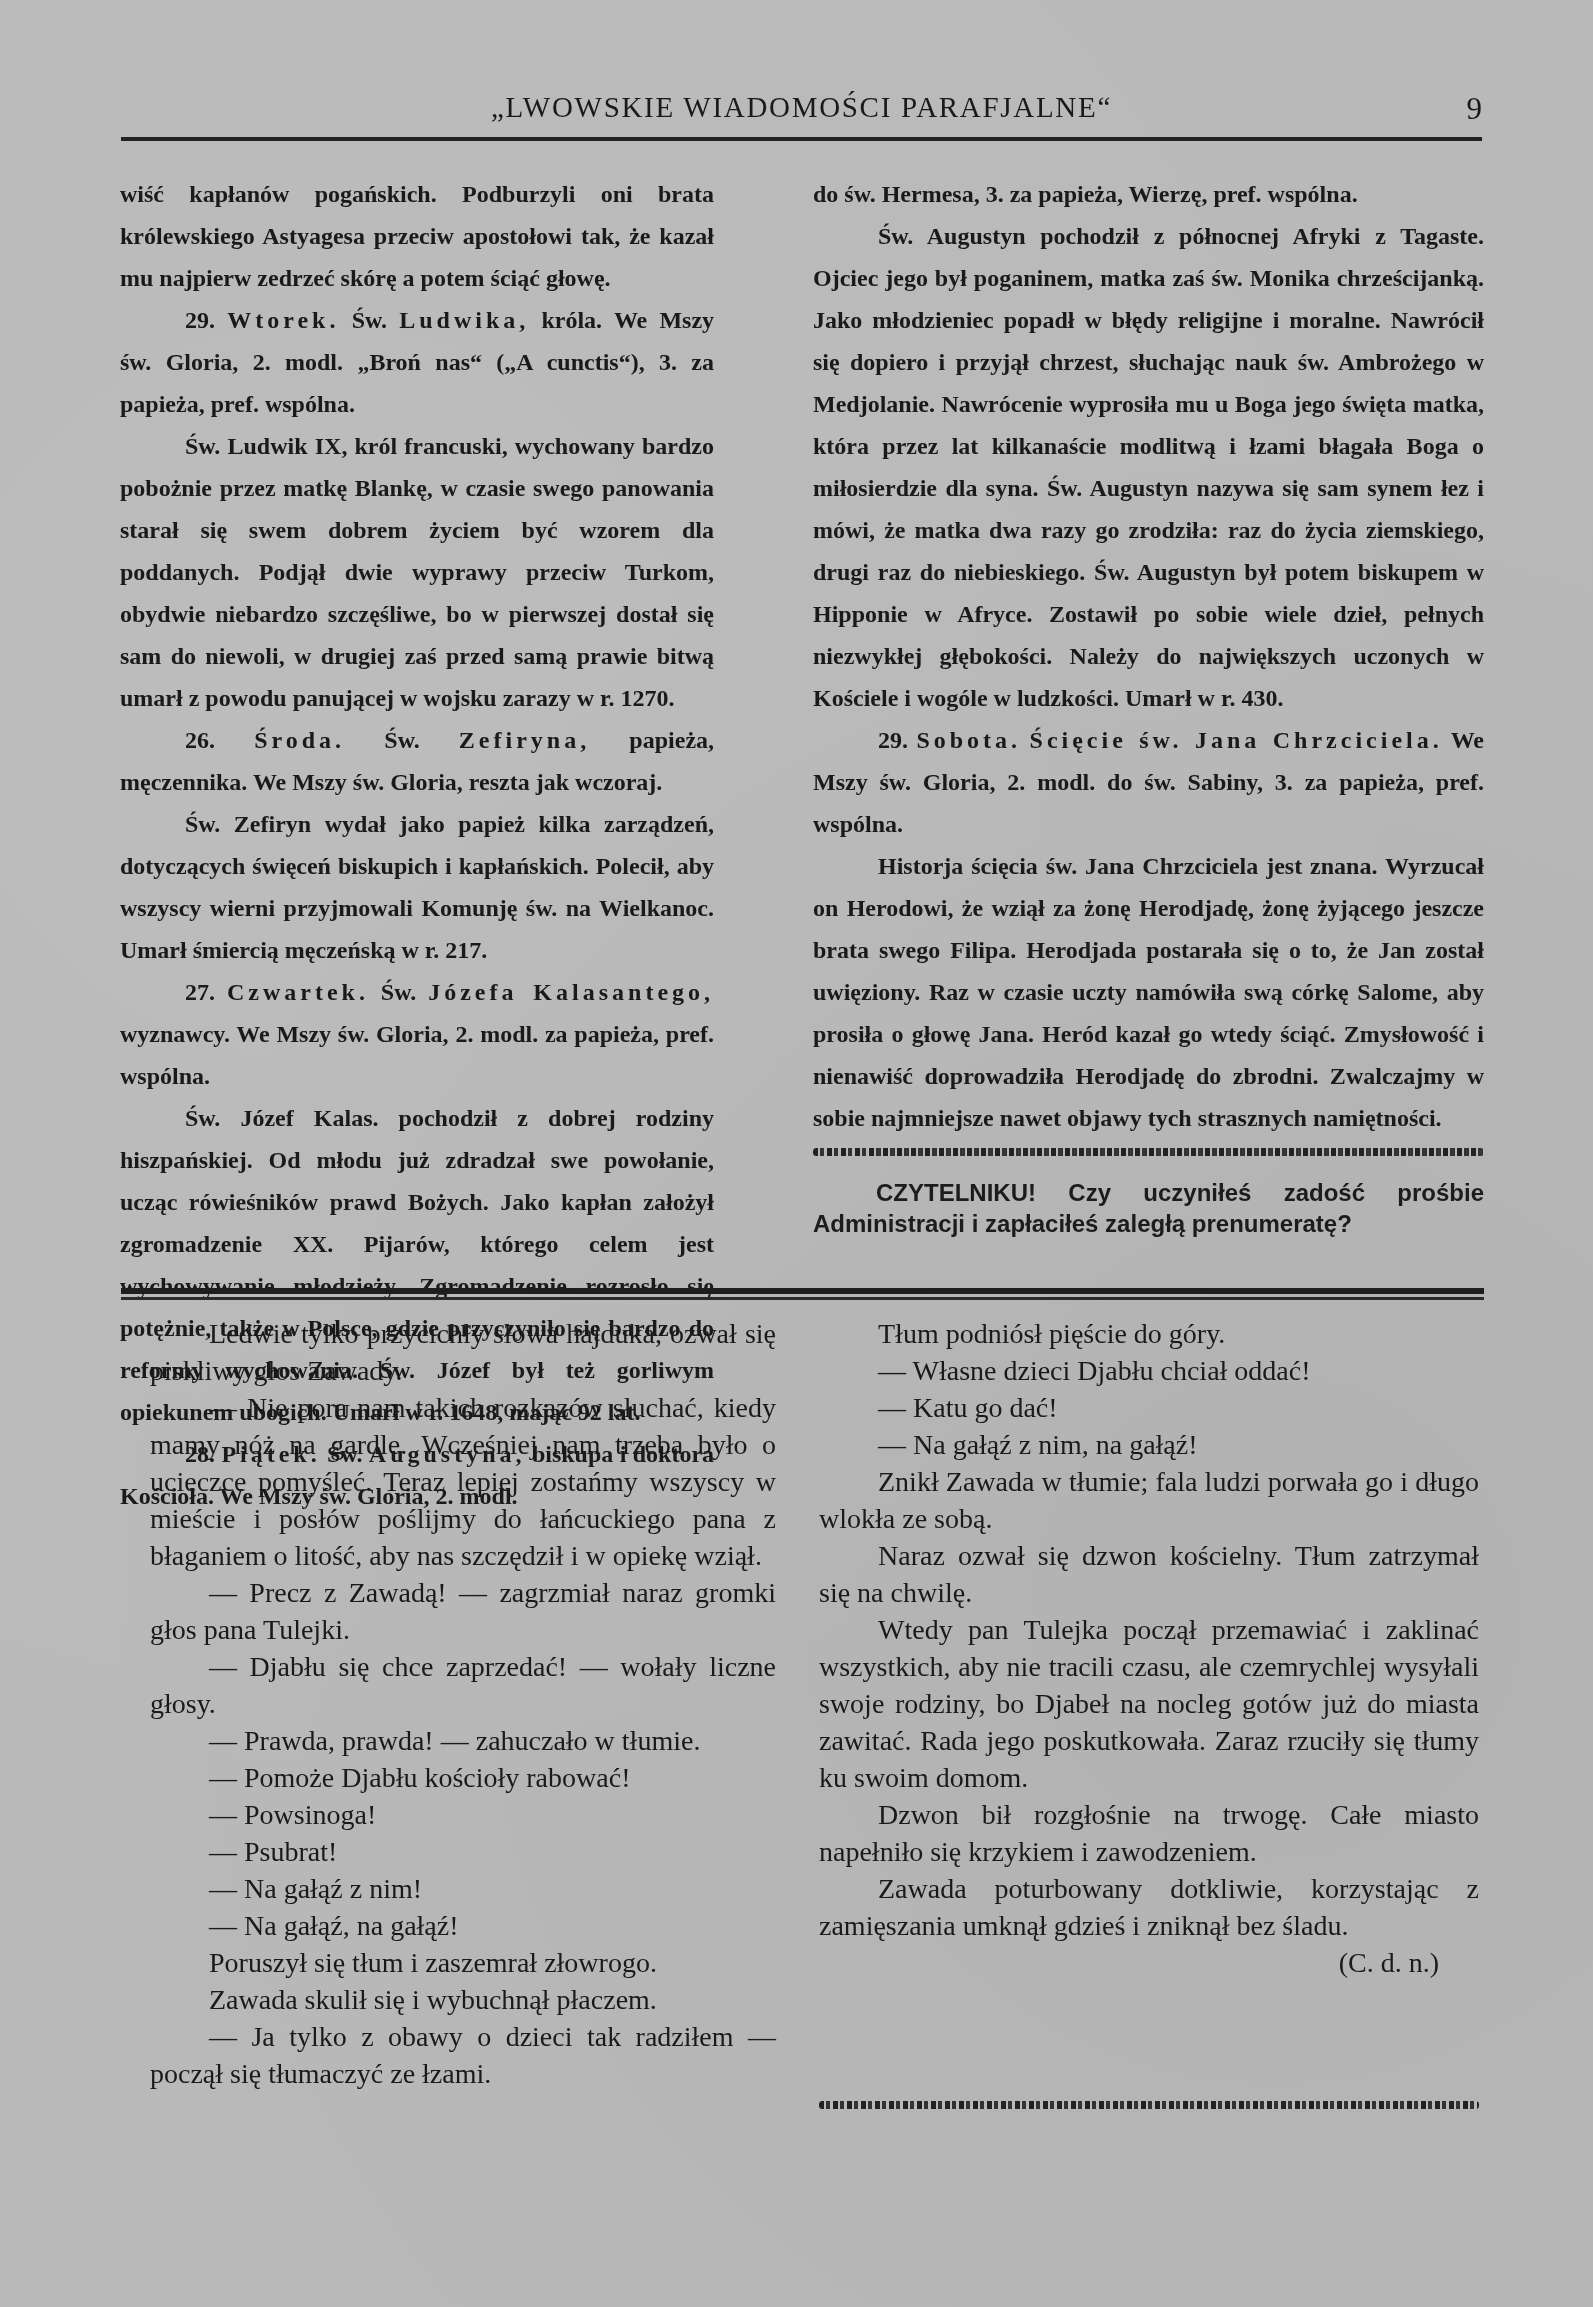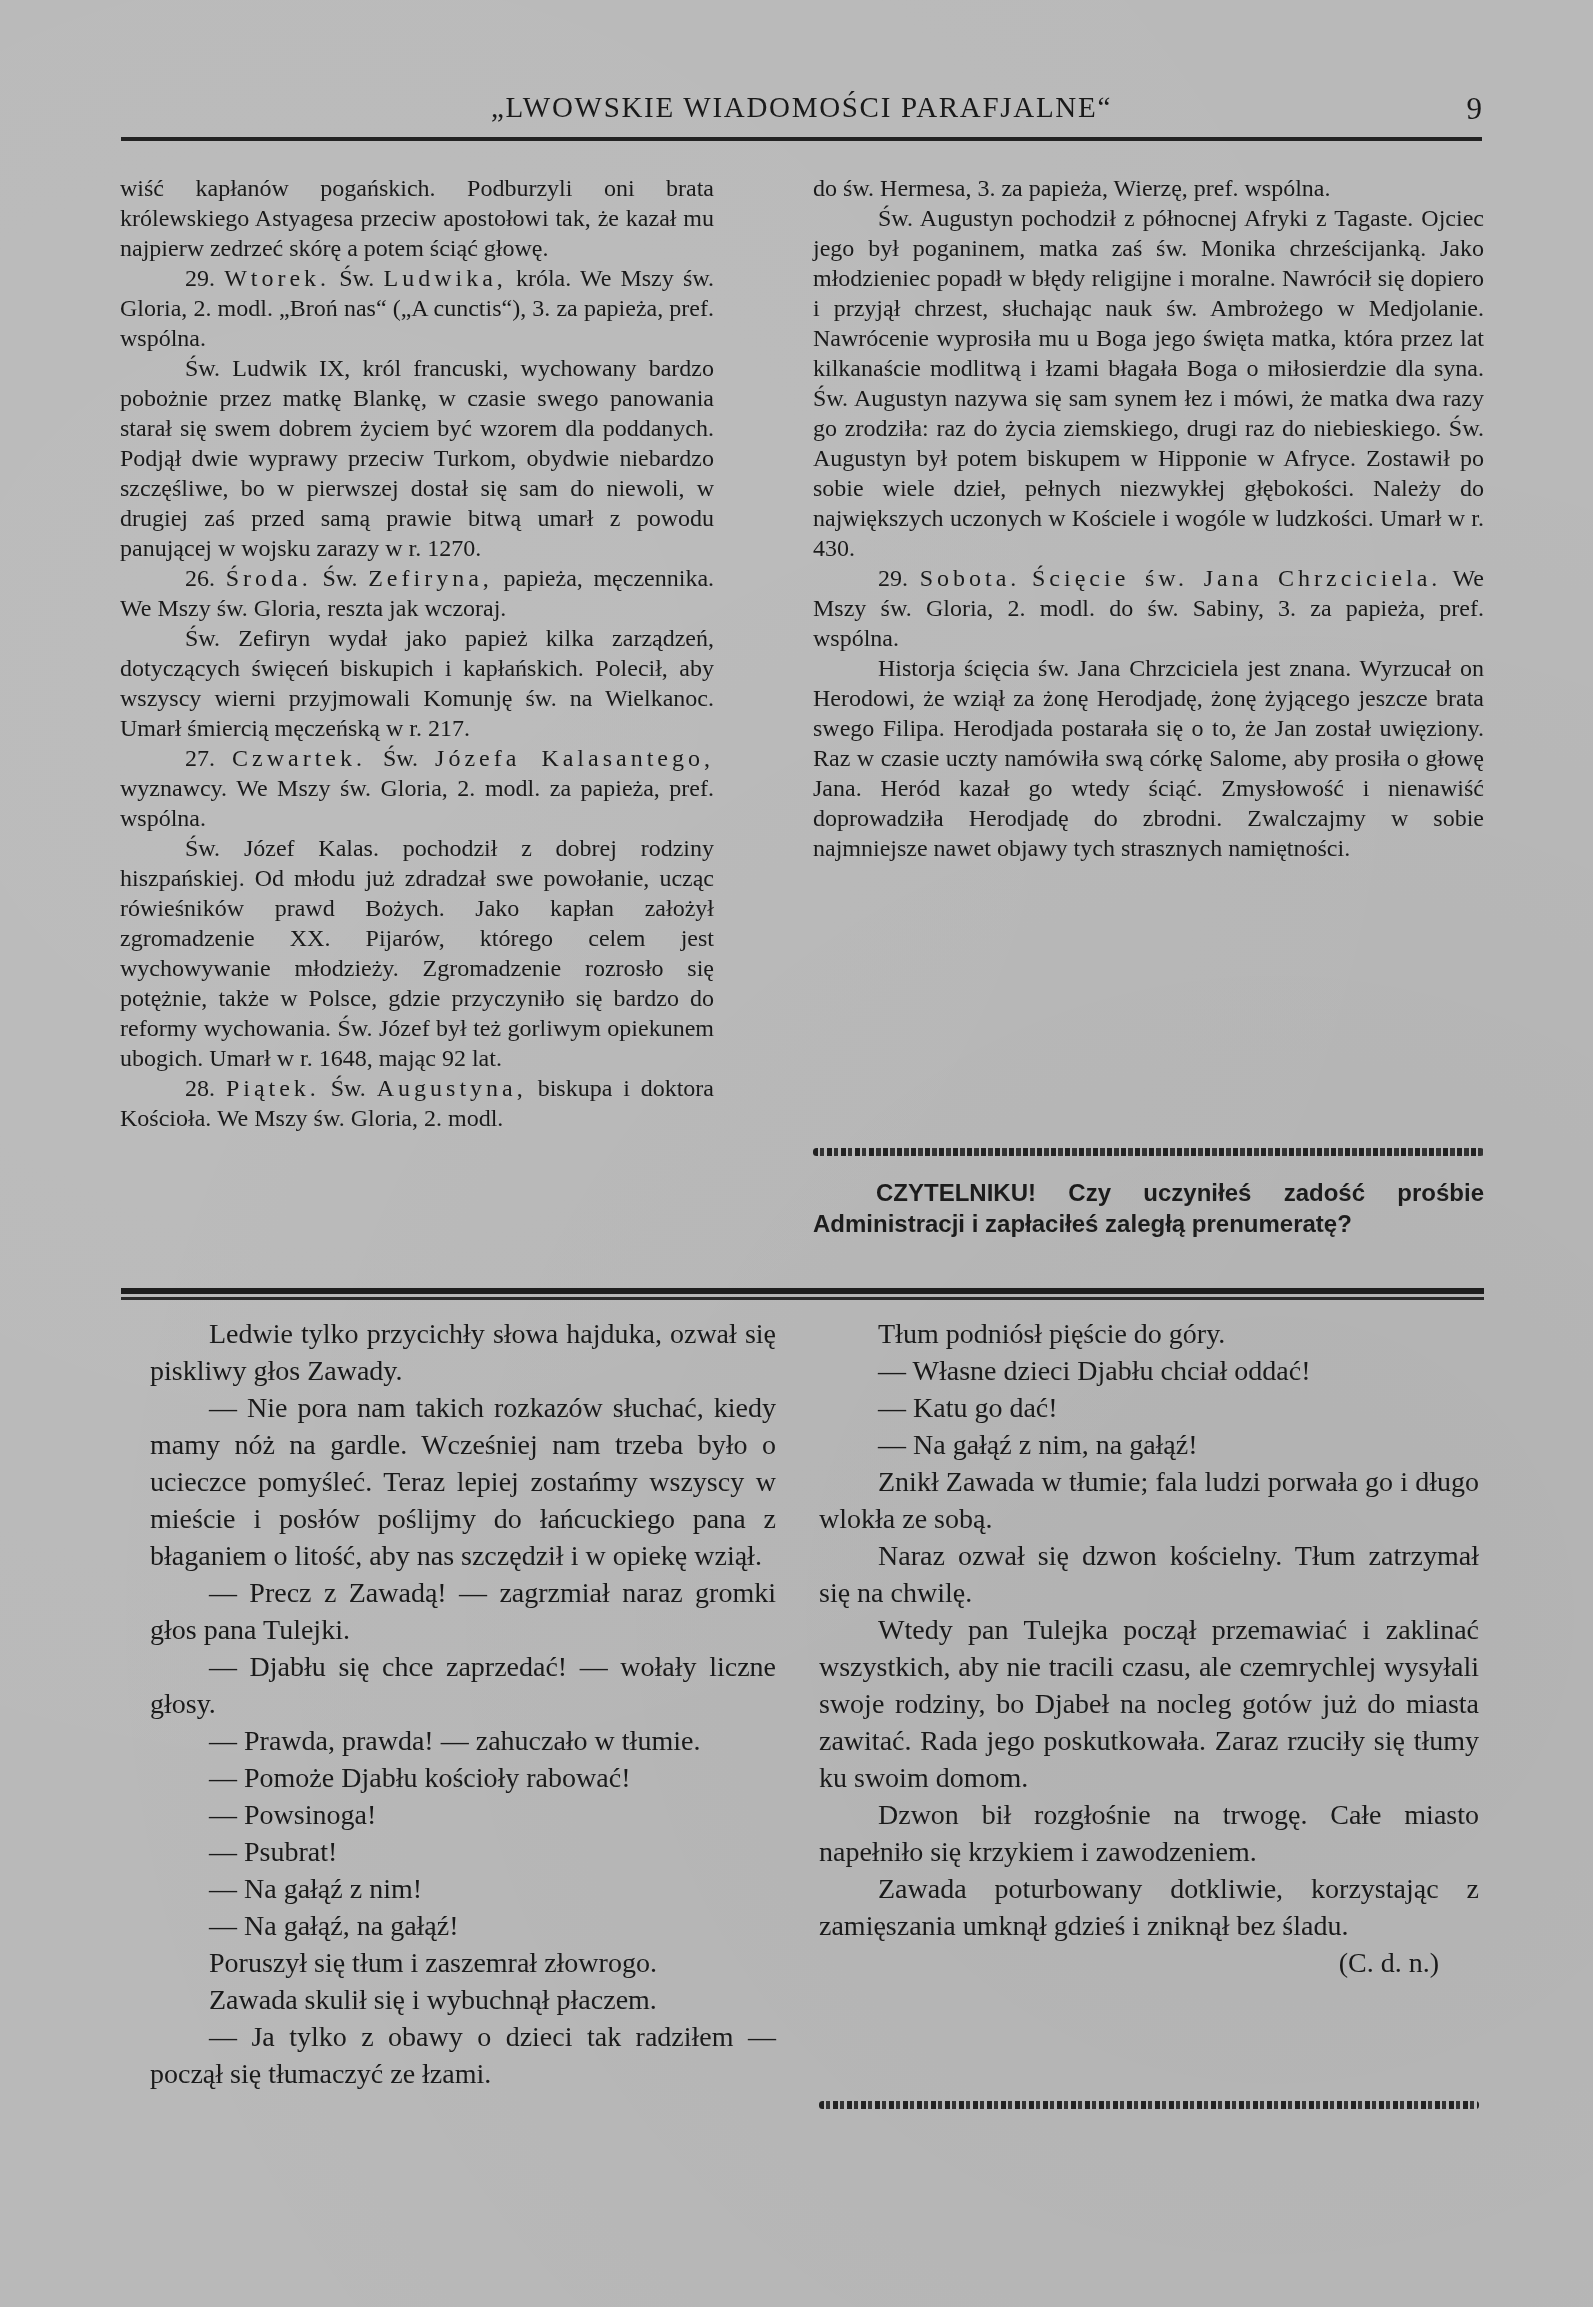--- a/index.html
+++ b/index.html
@@ -25,21 +25,21 @@
     position: absolute; left: 0; right: 0; top: 0; text-align: center;
     font-size: 29px; letter-spacing: 1.7px; font-family: "Liberation Serif", serif;
   }
   .page-number {
     position: absolute; right: 0; top: 0; font-size: 31px;
   }
   .head-rule {
     position: absolute; left: 121px; top: 137px; width: 1361px; height: 3.5px; background: #222;
   }
   .col {
-    position: absolute; font-size: 24px; line-height: 30px; text-align: justify;
+    position: absolute; font-size: 24px; line-height: 42px; text-align: justify; font-weight: bold;
   }
   .col p { margin: 0; text-indent: 0; }
   .col p.ind { text-indent: 65px; }
   .col-top-left { left: 120px; top: 173px; width: 594px; }
   .col-top-right { left: 813px; top: 173px; width: 671px; }
   .sp { letter-spacing: 4px; }
   .notice {
     position: absolute; left: 813px; top: 1177px; width: 671px;
     font-family: "Liberation Sans", "DejaVu Sans", sans-serif; font-weight: bold;
     font-size: 24px; line-height: 31px; text-align: justify; color: #1c1c1c;

